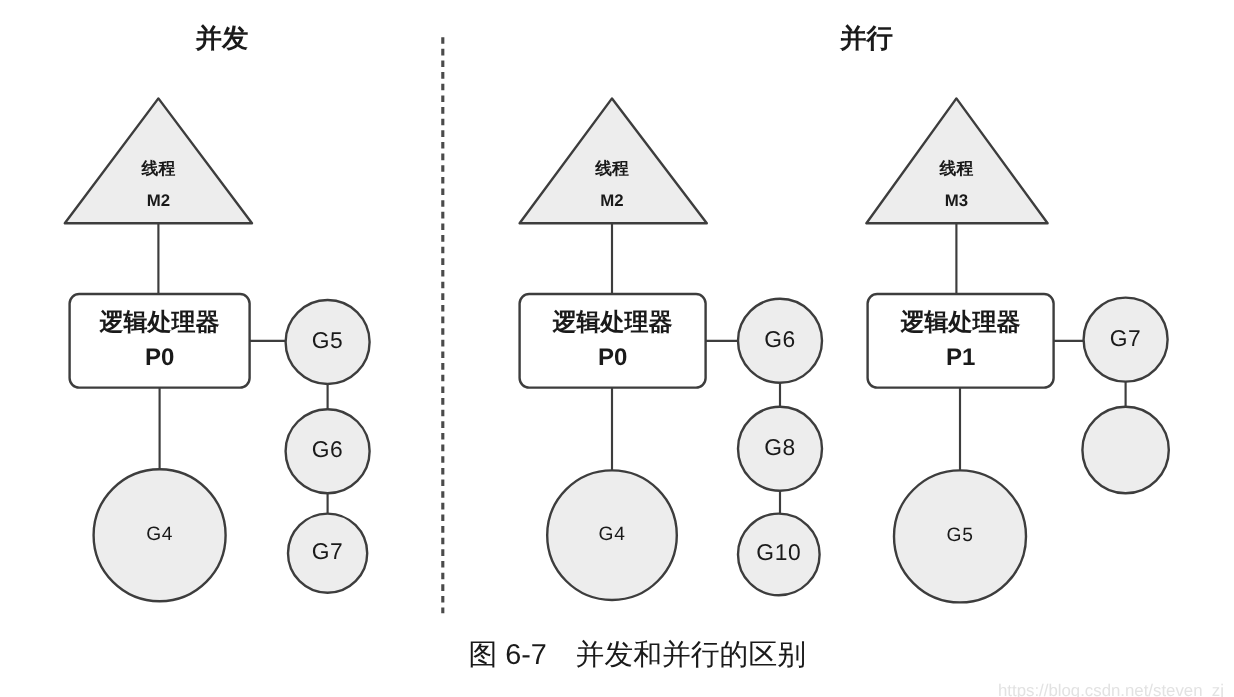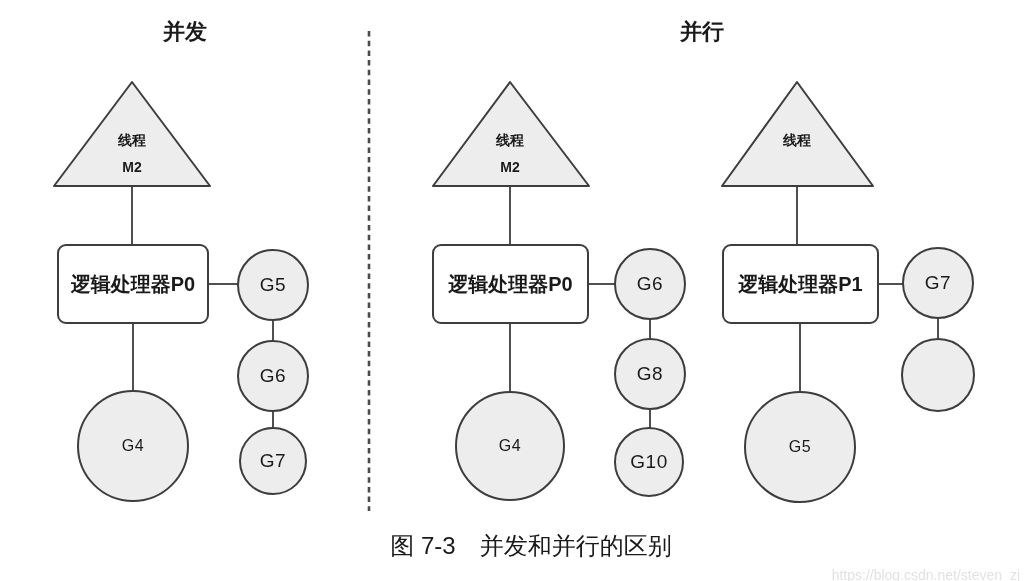--- a/index.html
+++ b/index.html
@@ -28,21 +28,21 @@
   svg .divider{stroke:var(--divider);stroke-width:2.6;stroke-dasharray:5.5 4.2;}
   .lbl{position:absolute;text-align:center;color:var(--text);}
   .panel-title{
     font-size:22px;font-weight:bold;line-height:24px;
     transform:translateX(-50%);white-space:nowrap;
   }
   .tri-label{
     width:120px;font-size:14px;font-weight:bold;line-height:27px;
   }
   .box-label{
-    display:flex;flex-direction:row;align-items:center;justify-content:center;
+    display:flex;flex-direction:column;align-items:center;justify-content:center;
     font-size:20px;font-weight:bold;line-height:29px;
   }
   .gnode{
     display:flex;align-items:center;justify-content:center;
     font-size:19px;letter-spacing:0.5px;
   }
   .gnode.big{font-size:16px;}
   .caption{
     font-size:24px;line-height:28px;
     transform:translateX(-50%);white-space:nowrap;
@@ -90,21 +90,21 @@
     <rect class="box" x="723" y="245" width="155" height="78" rx="8"></rect>
     <line class="link" x1="878" y1="284" x2="903" y2="284"></line>
     <circle class="node" cx="938" cy="283" r="35"></circle>
     <line class="link" x1="938" y1="318" x2="938" y2="339"></line>
     <circle class="node" cx="938" cy="375" r="36"></circle>
     <line class="link" x1="800" y1="323" x2="800" y2="392"></line>
     <circle class="node" cx="800" cy="447" r="55"></circle>
   </svg>
 
   <div class="lbl panel-title" style="left:185px;top:20px">并发</div>
-  <div class="lbl panel-title" style="left:702px;top:20px">并行</div>
+  <div class="lbl panel-title" style="left:722px;top:20px">并行</div>
 
   <div class="lbl tri-label" style="left:72px;top:127px">
     <div>线程</div>
     <div>M2</div>
   </div>
   <div class="lbl box-label" style="left:58px;top:245px;width:150px;height:78px">
     <div>逻辑处理器</div>
     <div>P0</div>
   </div>
   <div class="lbl gnode" style="left:238px;top:250px;width:70px;height:70px">G5</div>
@@ -120,25 +120,26 @@
     <div>逻辑处理器</div>
     <div>P0</div>
   </div>
   <div class="lbl gnode" style="left:615px;top:249px;width:70px;height:70px">G6</div>
   <div class="lbl gnode" style="left:615px;top:339px;width:70px;height:70px">G8</div>
   <div class="lbl gnode" style="left:615px;top:428px;width:68px;height:68px">G10</div>
   <div class="lbl gnode big" style="left:456px;top:392px;width:108px;height:108px">G4</div>
 
   <div class="lbl tri-label" style="left:737px;top:127px">
     <div>线程</div>
+    <div>M3</div>
   </div>
   <div class="lbl box-label" style="left:723px;top:245px;width:155px;height:78px">
     <div>逻辑处理器</div>
     <div>P1</div>
   </div>
   <div class="lbl gnode" style="left:903px;top:248px;width:70px;height:70px">G7</div>
   <div class="lbl gnode big" style="left:745px;top:392px;width:110px;height:110px">G5</div>
 
-  <div class="lbl caption" style="left:531px;top:532px">图 7-3　并发和并行的区别</div>
+  <div class="lbl caption" style="left:531px;top:532px">图 6-7　并发和并行的区别</div>
 
   <div class="watermark">https://blog.csdn.net/steven_zj</div>
 
 </div>
 
 </body></html>

